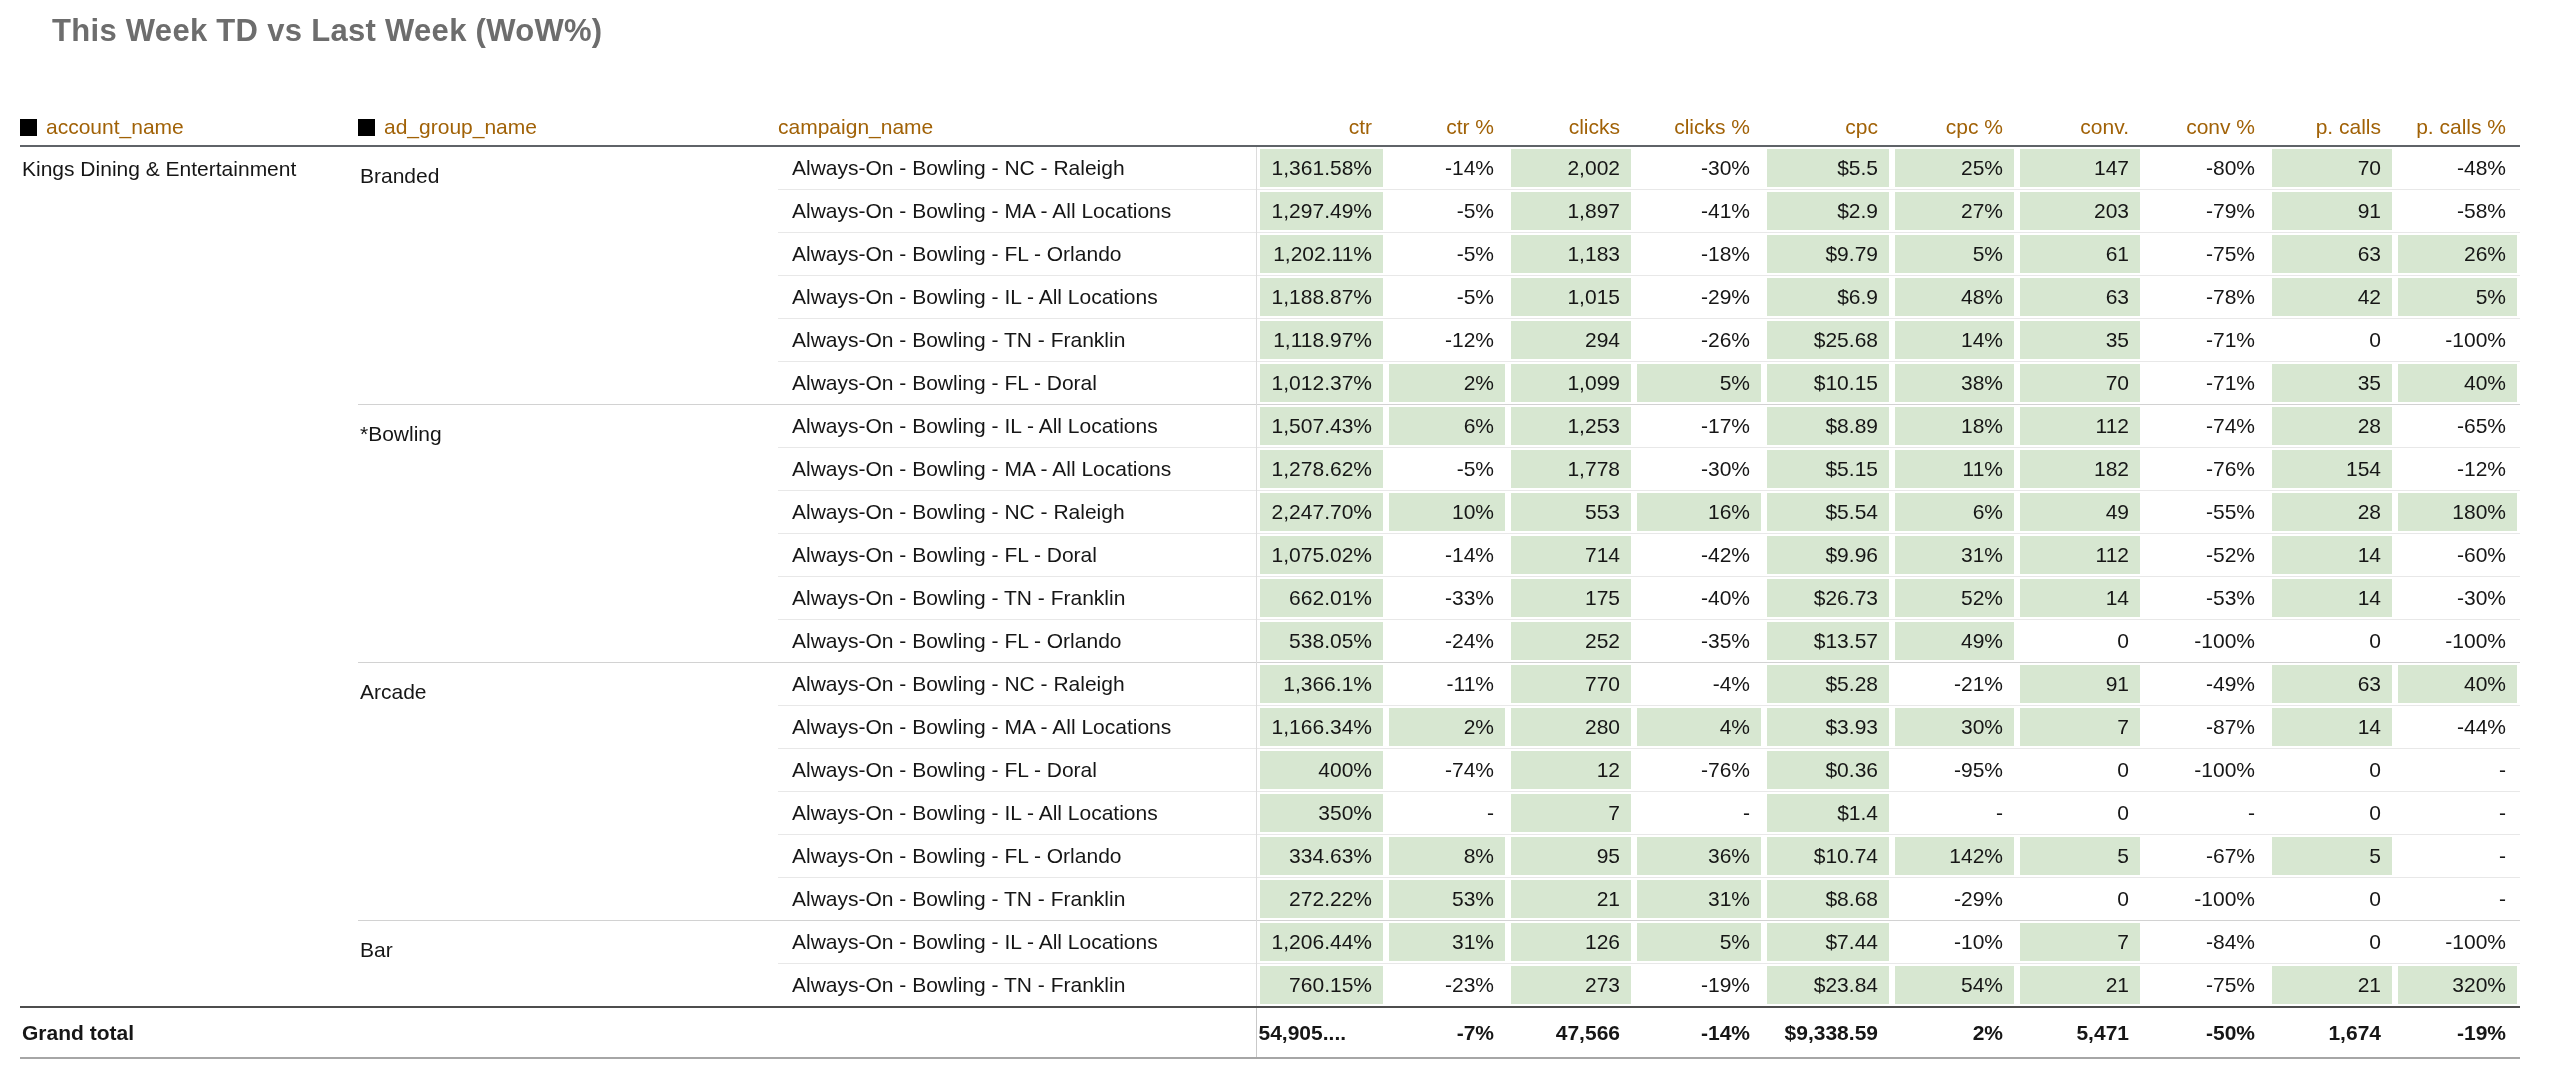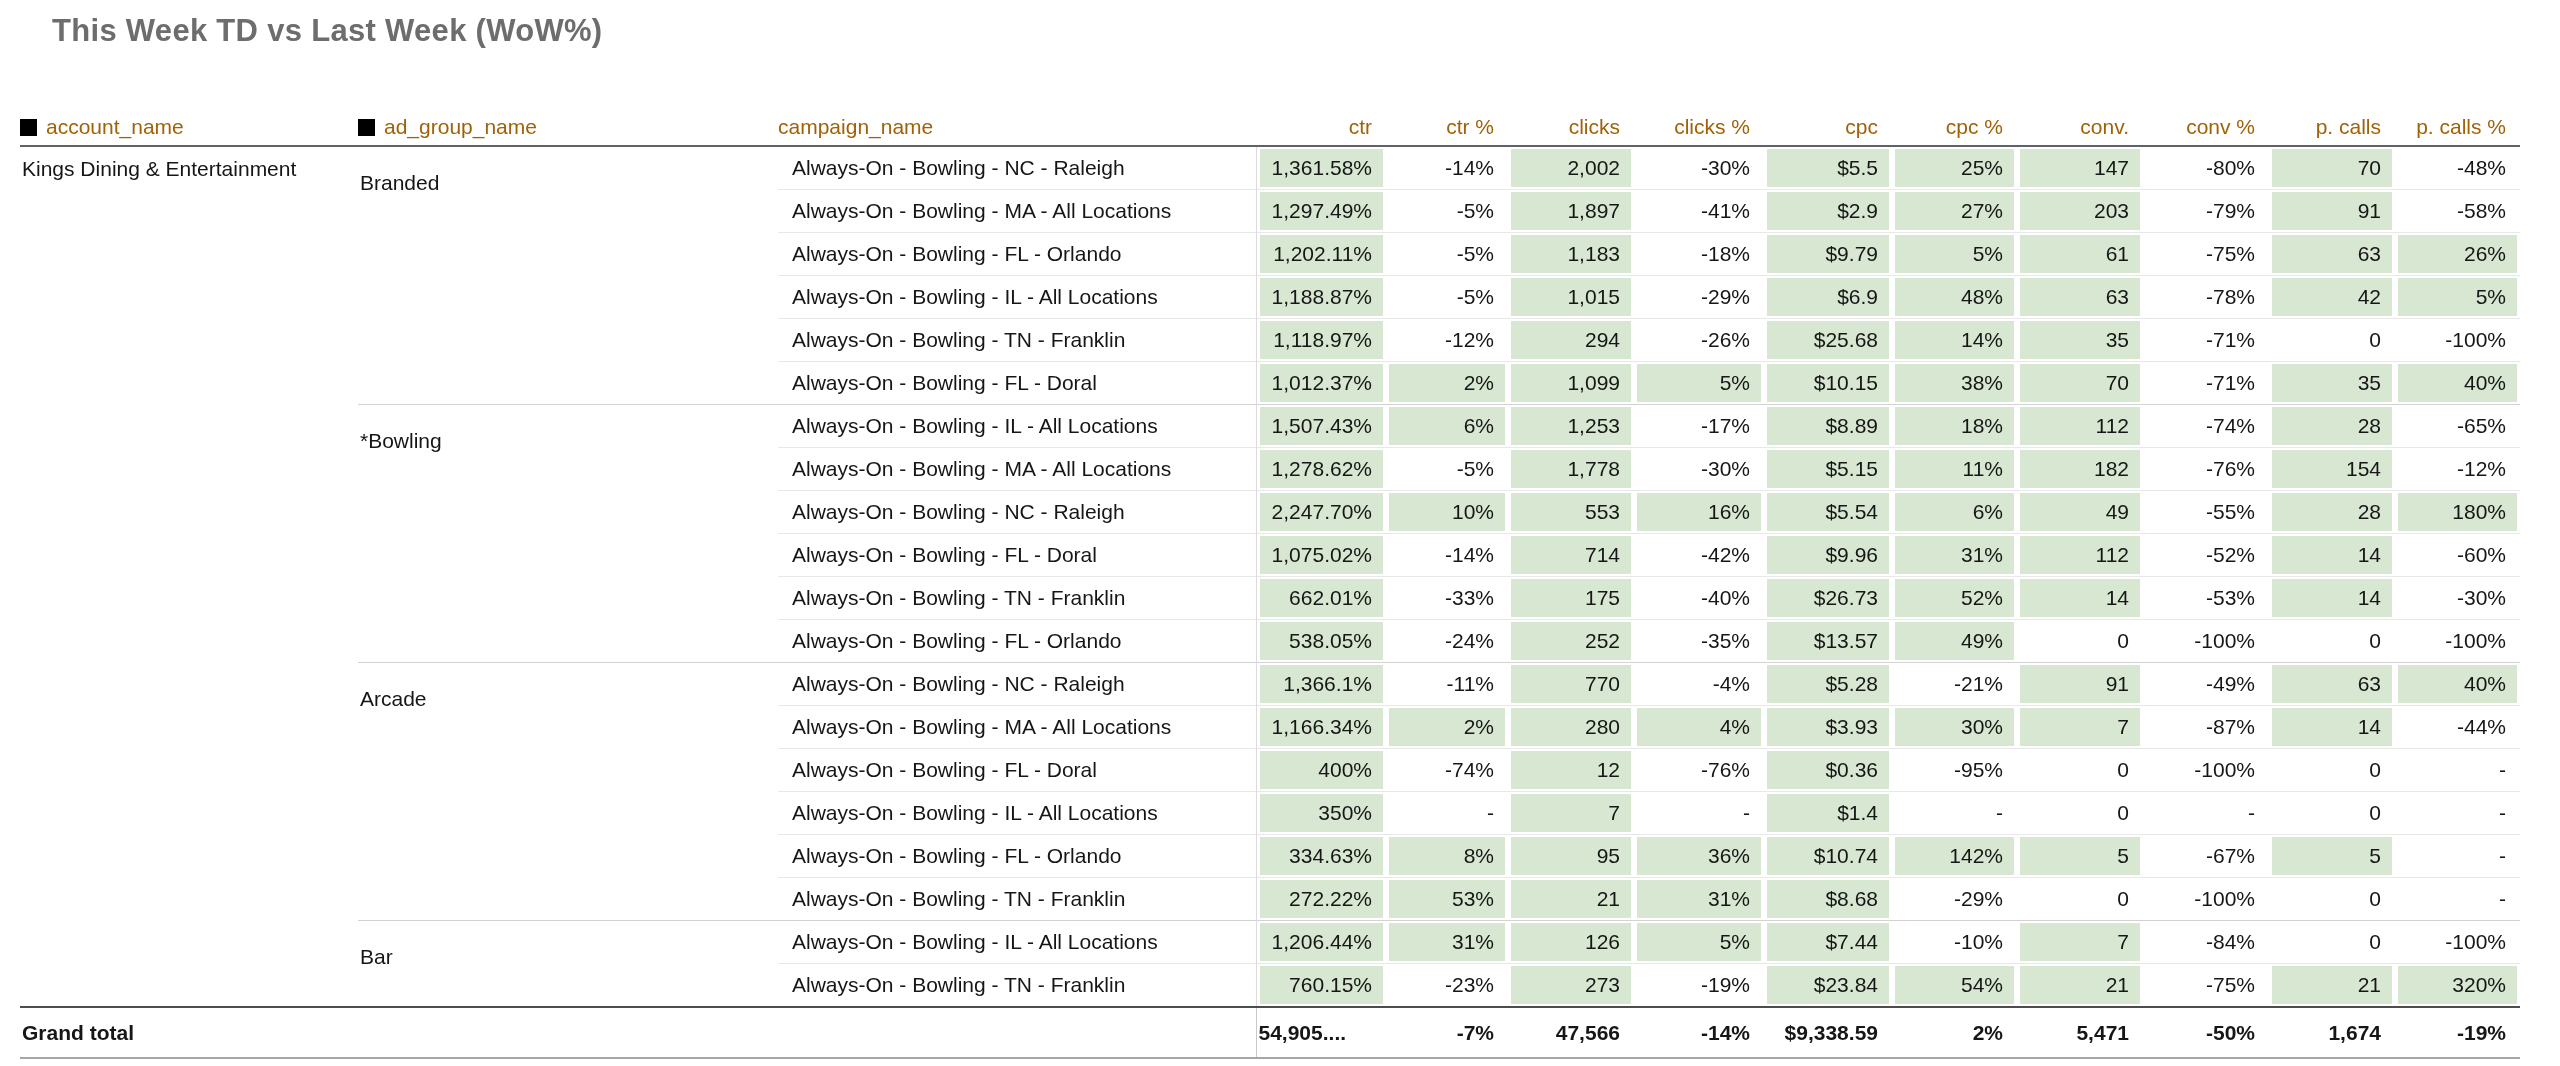--- a/index.html
+++ b/index.html
@@ -33,21 +33,21 @@
   th.th-num  { text-align: right; padding-right: 14px; }
   .sq {
     display: inline-block; width: 17px; height: 17px;
     background: #000; margin-right: 9px; transform: translateY(2px);
   }
   td { height: 42px; padding: 0; vertical-align: middle; }
   td.acct {
     vertical-align: top; padding: 10px 0 0 2px; white-space: nowrap;
   }
   td.adgroup {
-    vertical-align: top; padding: 24px 0 0 2px; white-space: nowrap;
+    vertical-align: top; padding: 17px 0 0 2px; white-space: nowrap;
   }
   td.camp { padding-left: 14px; white-space: nowrap; overflow: hidden; }
   td.rline { border-top: 1px solid #e8e8e8; }
   td.gline { border-top: 1px solid #d2d2d2; }
   td.metric { padding: 0; }
   td.ctrcol { border-left: 1px solid #dcdcdc; }
   .mcell {
     height: 38px; line-height: 38px; margin: 2px 3px;
     padding: 0 11px 0 2px; text-align: right; white-space: nowrap;
   }

